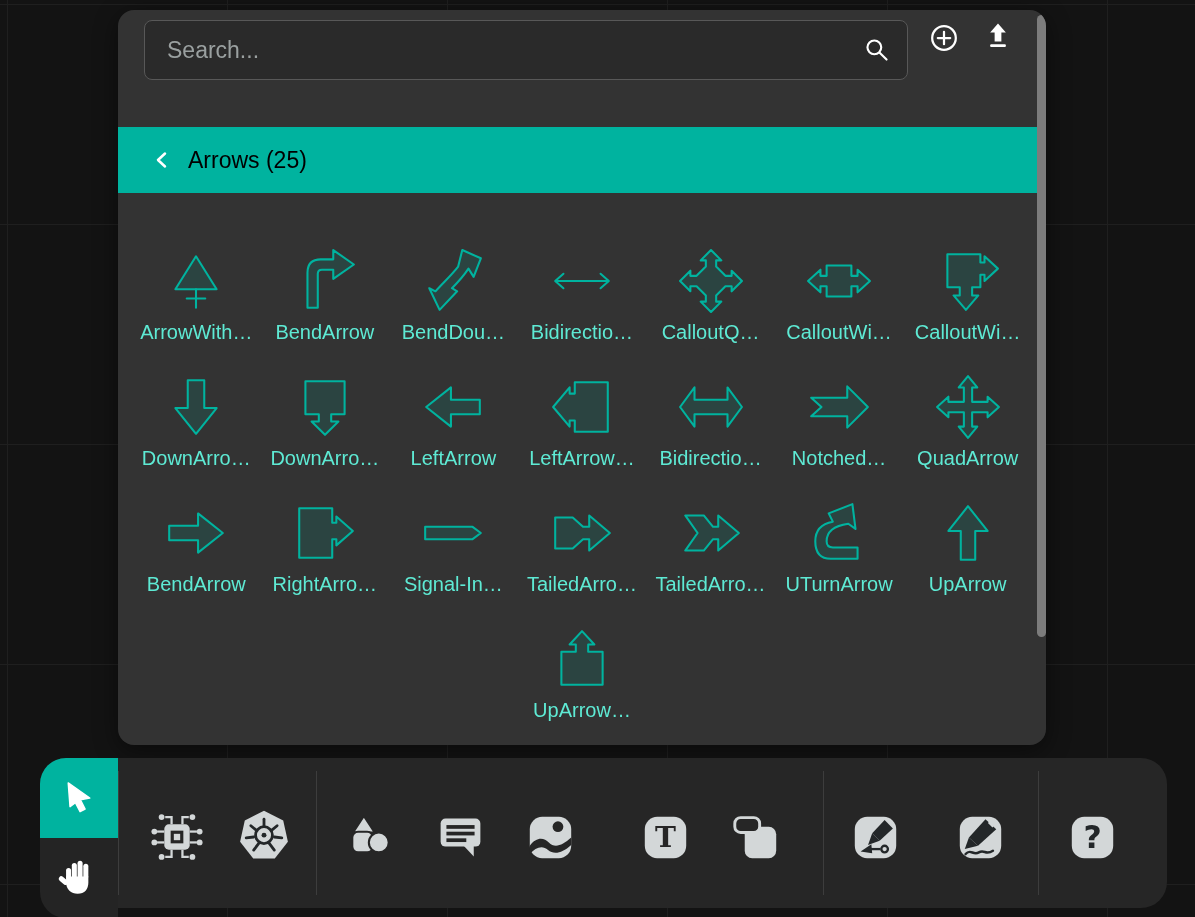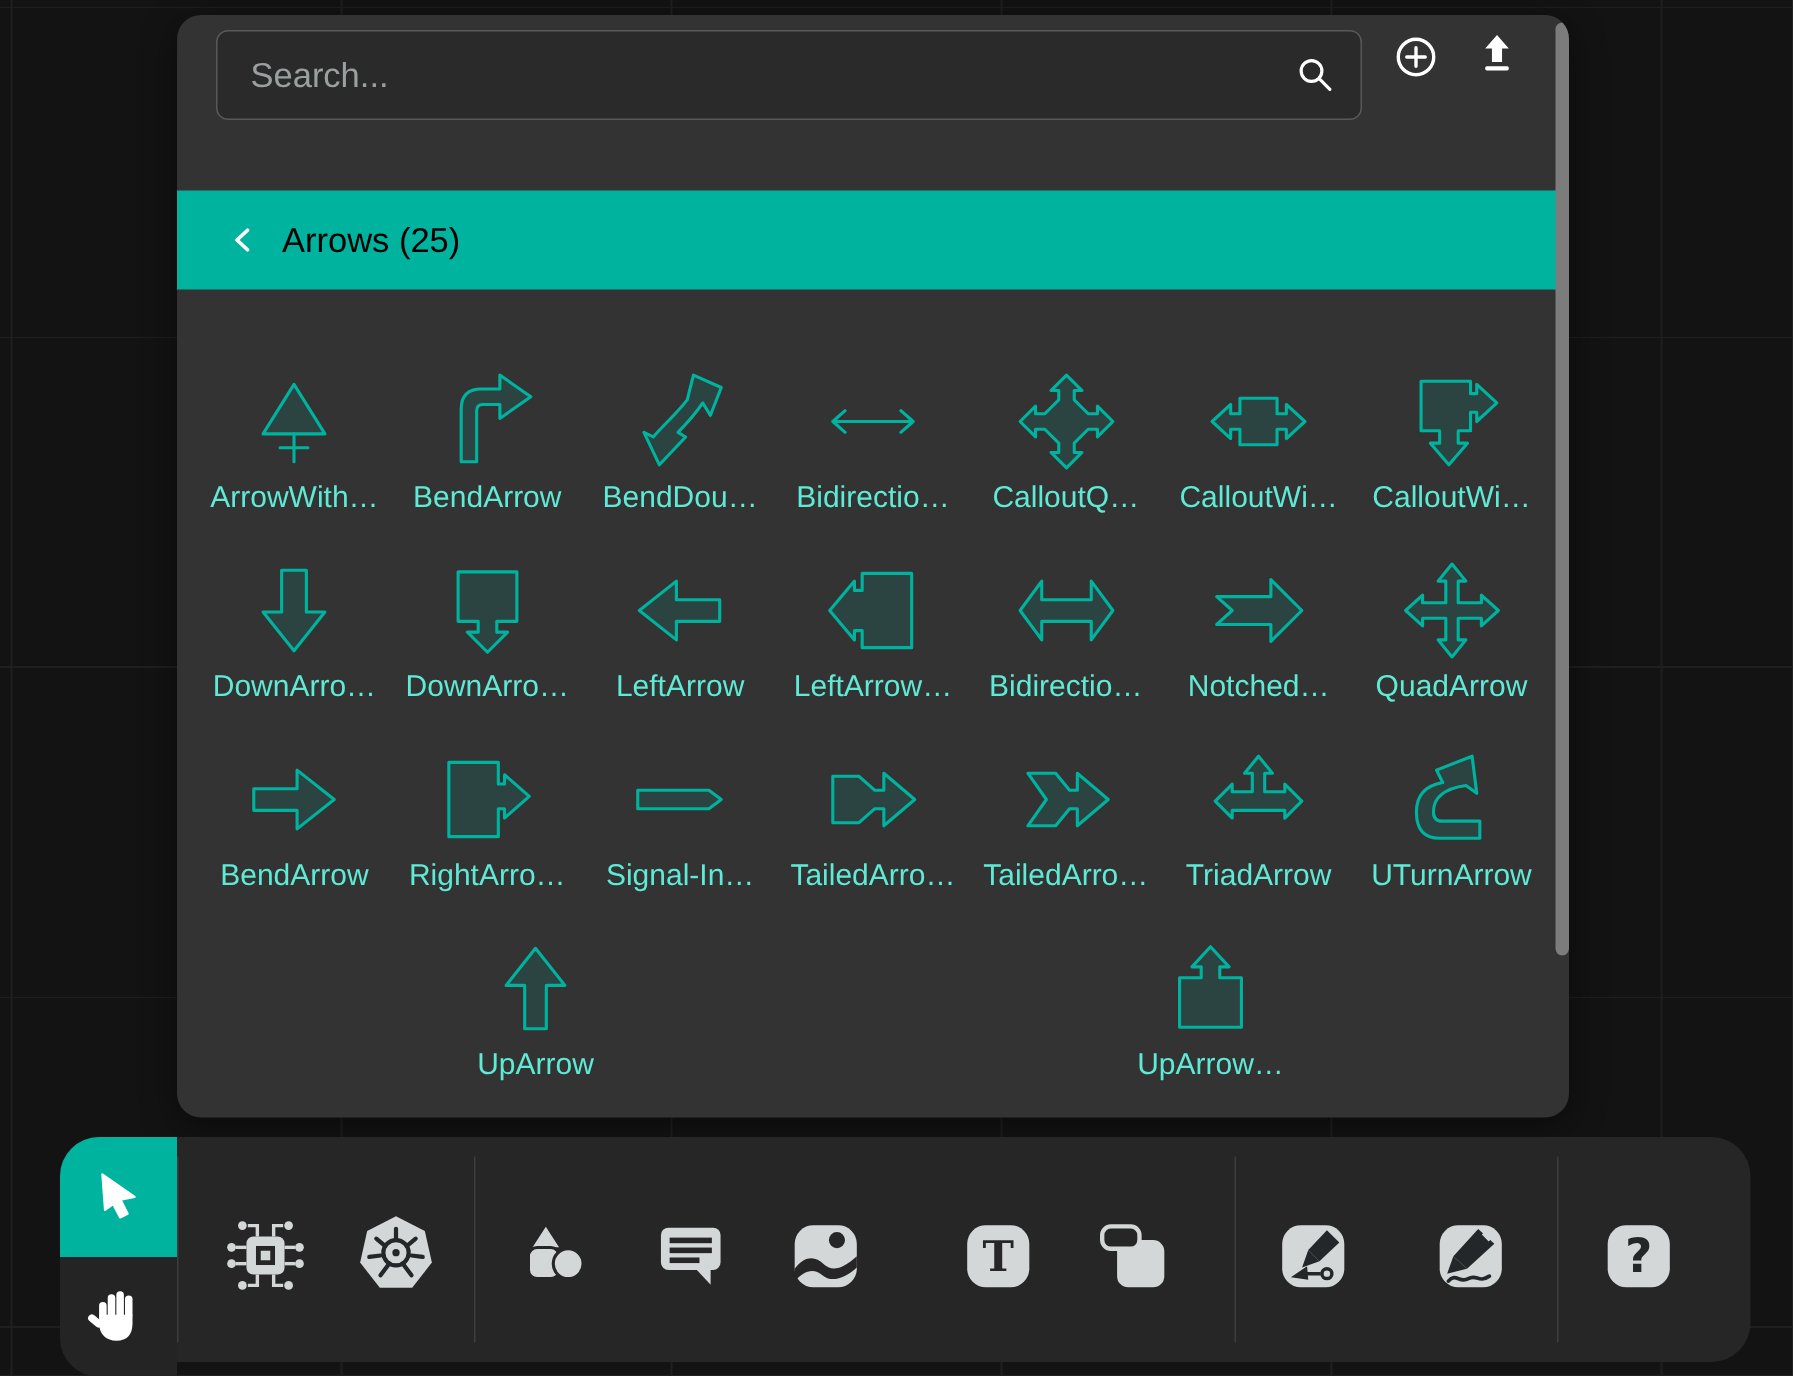--- a/index.html
+++ b/index.html
@@ -215,26 +215,20 @@
         <div class="shape-svg"><svg viewBox="0 0 64 64" fill="rgba(0,179,159,0.14)" stroke="#00B39F" stroke-width="2" stroke-linejoin="round" stroke-linecap="round">
             <path d="M6 17 H23 L33 26 H39 V15 L59 32 L39 49 V38 H33 L23 47 H6 Z"></path>
           </svg></div>
         <div class="shape-label">TailedArro…</div>
       </div>
       <div class="shape-item">
         <div class="shape-svg"><svg viewBox="0 0 64 64" fill="rgba(0,179,159,0.14)" stroke="#00B39F" stroke-width="2" stroke-linejoin="round" stroke-linecap="round">
             <path d="M7 15 H25 L34 26 H39 V15 L59 32 L39 49 V38 H34 L25 49 H7 L19 32 Z"></path>
           </svg></div>
         <div class="shape-label">TailedArro…</div>
-      </div>
-      <div class="shape-item">
-        <div class="shape-svg"><svg viewBox="0 0 64 64" fill="rgba(0,179,159,0.14)" stroke="#00B39F" stroke-width="2" stroke-linejoin="round" stroke-linecap="round">
-            <path d="M32 4 L41 15 H36 V27 H49 V22 L60 33 L49 44 V39 H15 V44 L4 33 L15 22 V27 H28 V15 H23 Z"></path>
-          </svg></div>
-        <div class="shape-label">TriadArrow</div>
       </div>
       <div class="shape-item">
         <div class="shape-svg"><svg viewBox="0 0 64 64" fill="rgba(0,179,159,0.14)" stroke="#00B39F" stroke-width="2" stroke-linejoin="round" stroke-linecap="round">
             <path d="M50 57 H24 Q9 57 9 40 Q9 24 26 21 L22 13 L45 4 L48 28 L41 23 Q20 26 20 40 Q20 46 26 46 H50 Z"></path>
           </svg></div>
         <div class="shape-label">UTurnArrow</div>
       </div>
       <div class="shape-item">
         <div class="shape-svg"><svg viewBox="0 0 64 64" fill="rgba(0,179,159,0.14)" stroke="#00B39F" stroke-width="2" stroke-linejoin="round" stroke-linecap="round">
             <path d="M25 58 V30 H13 L32 6 L51 30 H39 V58 Z"></path>

